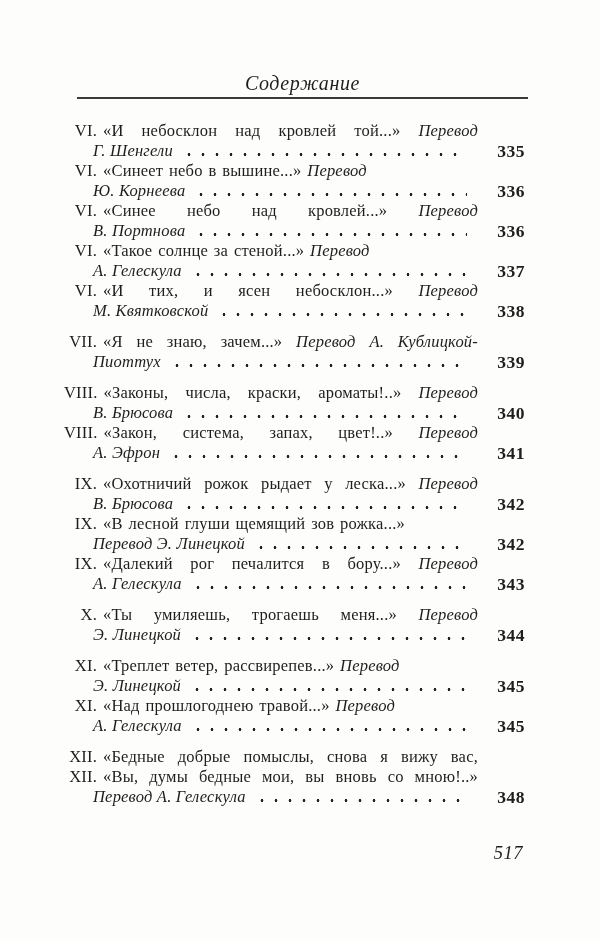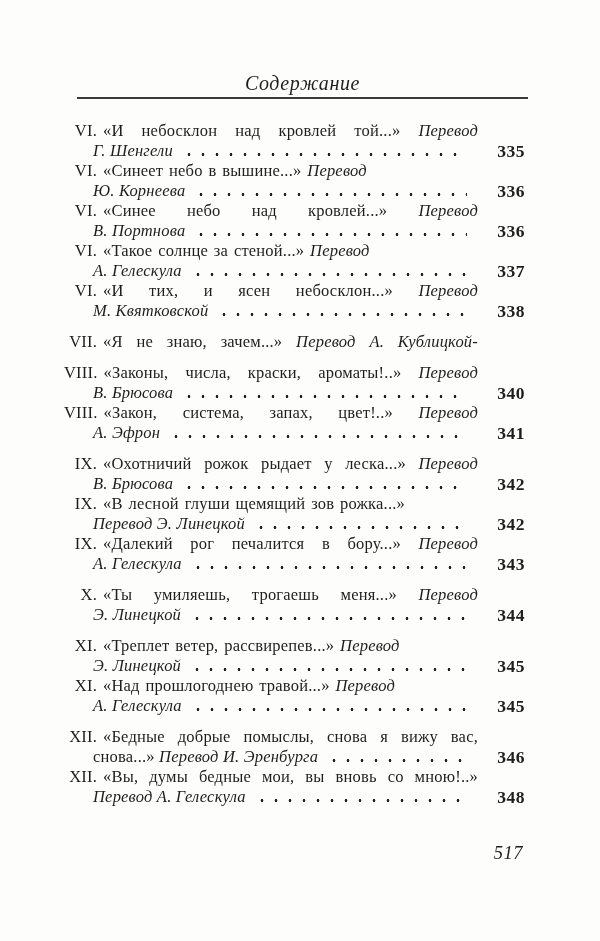--- a/index.html
+++ b/index.html
@@ -164,20 +164,25 @@
           <span class="leader"></span>
           <span class="pg">338</span>
         </div>
   </div>
 
   <div class="entry gap">
     <div class="line1">
           <span class="num">VII.</span>
           <span class="l1text stretch"><span>«Я не знаю, зачем...»</span> <span class="it">Перевод А. Кублицкой-</span></span>
         </div>
+    <div class="line2">
+          <span class="name"> <span class="it">Пиоттух</span></span>
+          <span class="leader"></span>
+          <span class="pg">339</span>
+        </div>
   </div>
 
   <div class="entry gap">
     <div class="line1">
           <span class="num">VIII.</span>
           <span class="l1text stretch"><span>«Законы, числа, краски, ароматы!..»</span> <span class="it">Перевод</span></span>
         </div>
     <div class="line2">
           <span class="name"> <span class="it">В. Брюсова</span></span>
           <span class="leader"></span>
@@ -266,25 +271,20 @@
           <span class="name"> <span class="it">А. Гелескула</span></span>
           <span class="leader"></span>
           <span class="pg">345</span>
         </div>
   </div>
 
   <div class="entry gap">
     <div class="line1">
           <span class="num">XII.</span>
           <span class="l1text stretch"><span>«Бедные добрые помыслы, снова я вижу вас,</span> </span>
-        </div>
-    <div class="line2">
-          <span class="name"><span>снова...»</span> <span class="it">Перевод И. Эренбурга</span></span>
-          <span class="leader"></span>
-          <span class="pg">346</span>
         </div>
   </div>
 
   <div class="entry">
     <div class="line1">
           <span class="num">XII.</span>
           <span class="l1text stretch"><span>«Вы, думы бедные мои, вы вновь со мною!..»</span> </span>
         </div>
     <div class="line2">
           <span class="name"> <span class="it">Перевод А. Гелескула</span></span>

